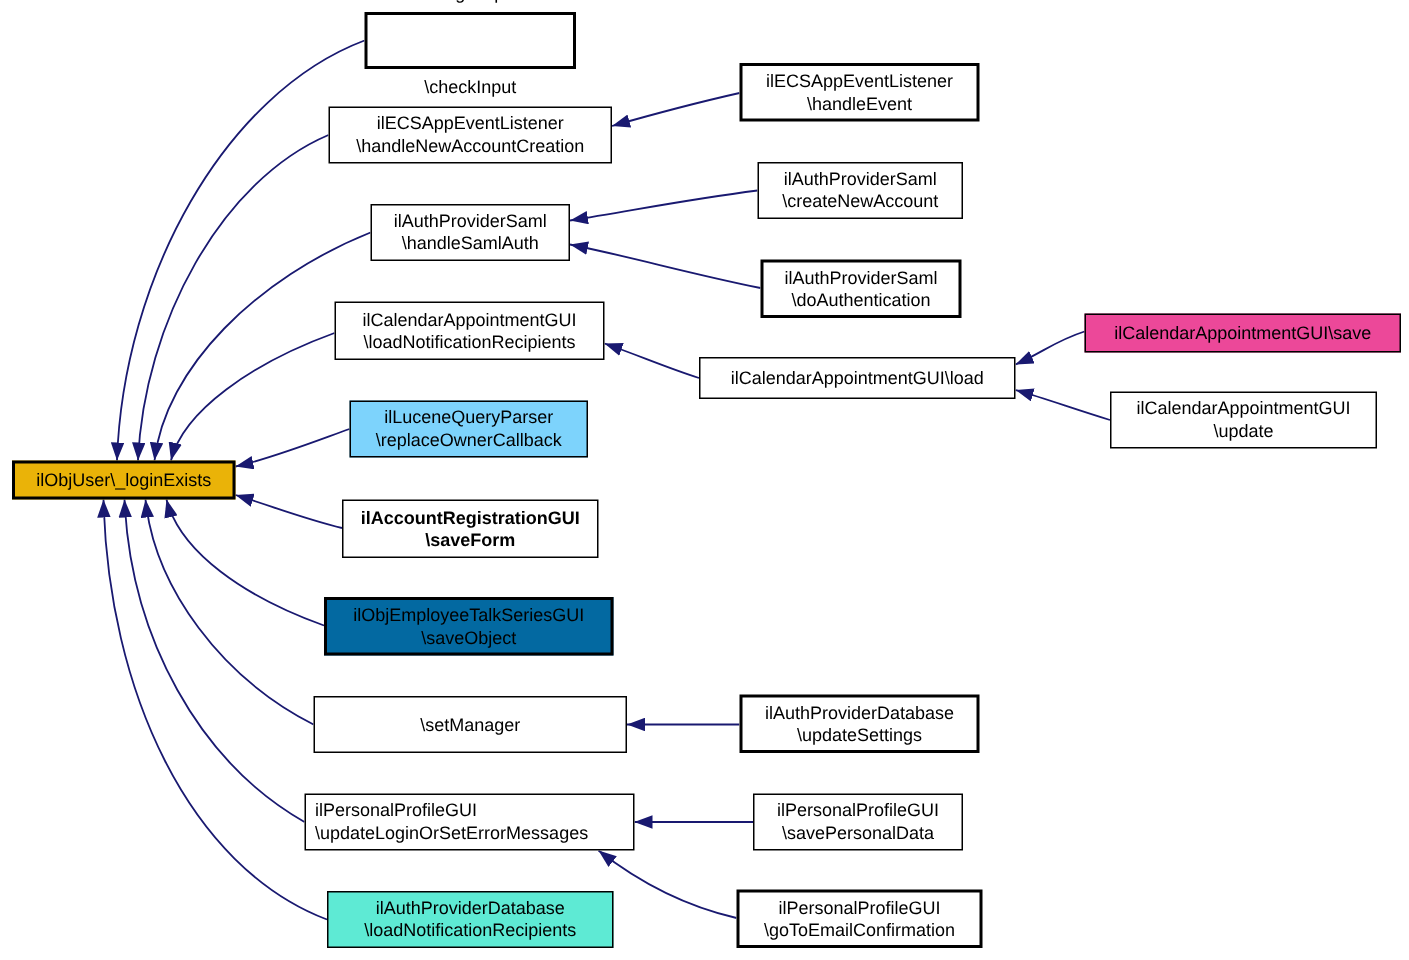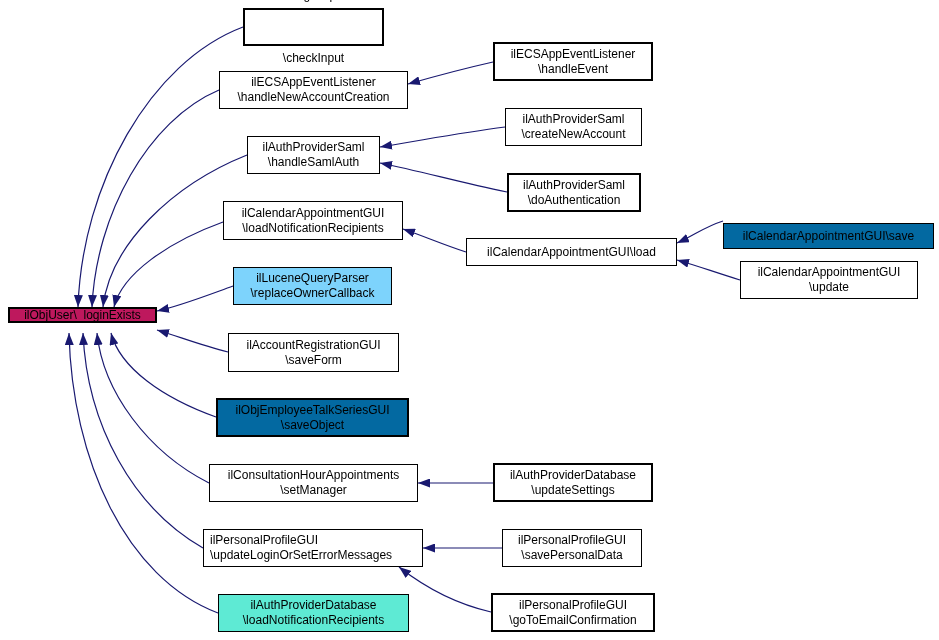--- a/index.html
+++ b/index.html
@@ -58,21 +58,21 @@
       <path d="M493,62 C462,69 436,76 408,84" fill="none" stroke="#191970" stroke-width="1.2" marker-end="url(#arrow)"></path>
       <path d="M505,127 C458,133 424,140 380,147" fill="none" stroke="#191970" stroke-width="1.2" marker-end="url(#arrow)"></path>
       <path d="M507,192 C458,182 424,172 380,163" fill="none" stroke="#191970" stroke-width="1.2" marker-end="url(#arrow)"></path>
       <path d="M466,252 C444,245 426,237 403,229" fill="none" stroke="#191970" stroke-width="1.2" marker-end="url(#arrow)"></path>
       <path d="M723,221 C704,227 695,235 677,243" fill="none" stroke="#191970" stroke-width="1.2" marker-end="url(#arrow)"></path>
       <path d="M740,280 C714,272 698,266 677,260" fill="none" stroke="#191970" stroke-width="1.2" marker-end="url(#arrow)"></path>
       <path d="M493,483 C468,483 444,483 418,483" fill="none" stroke="#191970" stroke-width="1.2" marker-end="url(#arrow)"></path>
       <path d="M502,548 C476,548 450,548 423,548" fill="none" stroke="#191970" stroke-width="1.2" marker-end="url(#arrow)"></path>
       <path d="M491,612 C452,603 422,585 399,567" fill="none" stroke="#191970" stroke-width="1.2" marker-end="url(#arrow)"></path>
     </svg>
-    <div class="node" style="left: 8px; top: 307px; width: 149px; height: 16px; border-width: 2px; border-color: rgb(0, 0, 0); background: #be185d;">
+    <div class="node" style="left: 8px; top: 307px; width: 149px; height: 26px; border-width: 2px; border-color: rgb(0, 0, 0); background: #eab308;">
       <div class="line">ilObjUser\_loginExists</div>
     </div>
     <div class="node" style="left: 243px; top: 8px; width: 141px; height: 38px; border-width: 2px; border-color: rgb(0, 0, 0); background: rgb(255, 255, 255); gap: 48px;">
       <div class="line">ilUserLoginInputGUI</div>
       <div class="line">\checkInput</div>
     </div>
     <div class="node" style="left: 219px; top: 71px; width: 189px; height: 38px; border-width: 1px; border-color: rgb(0, 0, 0); background: rgb(255, 255, 255);">
       <div class="line">ilECSAppEventListener</div>
       <div class="line">\handleNewAccountCreation</div>
     </div>
@@ -81,30 +81,29 @@
       <div class="line">\handleSamlAuth</div>
     </div>
     <div class="node" style="left: 223px; top: 201px; width: 180px; height: 39px; border-width: 1px; border-color: rgb(0, 0, 0); background: rgb(255, 255, 255);">
       <div class="line">ilCalendarAppointmentGUI</div>
       <div class="line">\loadNotificationRecipients</div>
     </div>
     <div class="node" style="left: 233px; top: 267px; width: 159px; height: 38px; border-width: 1px; border-color: rgb(0, 0, 0); background: #7dd3fc;">
       <div class="line">ilLuceneQueryParser</div>
       <div class="line">\replaceOwnerCallback</div>
     </div>
-    <div class="node" style="left: 228px; top: 333px; width: 171px; height: 39px; border-width: 1px; border-color: rgb(0, 0, 0); background: rgb(255, 255, 255);">
+    <div class="node" style="left: 228px; top: 333px; width: 171px; height: 39px; border-width: 1px; border-color: rgb(0, 0, 0); background: rgb(255, 255, 255); font-weight: bold;">
       <div class="line">ilAccountRegistrationGUI</div>
       <div class="line">\saveForm</div>
     </div>
     <div class="node" style="left: 216px; top: 398px; width: 193px; height: 39px; border-width: 2px; border-color: rgb(0, 0, 0); background: #0369a1;">
       <div class="line">ilObjEmployeeTalkSeriesGUI</div>
       <div class="line">\saveObject</div>
     </div>
     <div class="node" style="left: 209px; top: 464px; width: 209px; height: 38px; border-width: 1px; border-color: rgb(0, 0, 0); background: rgb(255, 255, 255);">
-      <div class="line">ilConsultationHourAppointments</div>
       <div class="line">\setManager</div>
     </div>
     <div class="node left" style="left: 203px; top: 529px; width: 220px; height: 38px; border-width: 1px; border-color: rgb(0, 0, 0); background: rgb(255, 255, 255);">
       <div class="line">ilPersonalProfileGUI</div>
       <div class="line">\updateLoginOrSetErrorMessages</div>
     </div>
     <div class="node" style="left: 218px; top: 594px; width: 191px; height: 38px; border-width: 1px; border-color: rgb(0, 0, 0); background: #5eead4;">
       <div class="line">ilAuthProviderDatabase</div>
       <div class="line">\loadNotificationRecipients</div>
     </div>
@@ -116,21 +115,21 @@
       <div class="line">ilAuthProviderSaml</div>
       <div class="line">\createNewAccount</div>
     </div>
     <div class="node" style="left: 507px; top: 173px; width: 134px; height: 39px; border-width: 2px; border-color: rgb(0, 0, 0); background: rgb(255, 255, 255);">
       <div class="line">ilAuthProviderSaml</div>
       <div class="line">\doAuthentication</div>
     </div>
     <div class="node" style="left: 466px; top: 238px; width: 211px; height: 28px; border-width: 1px; border-color: rgb(0, 0, 0); background: rgb(255, 255, 255);">
       <div class="line">ilCalendarAppointmentGUI\load</div>
     </div>
-    <div class="node" style="left: 723px; top: 223px; width: 211px; height: 26px; border-width: 1px; border-color: rgb(0, 0, 0); background: #0369a1;">
+    <div class="node" style="left: 723px; top: 209px; width: 211px; height: 26px; border-width: 1px; border-color: rgb(0, 0, 0); background: #ec4899;">
       <div class="line">ilCalendarAppointmentGUI\save</div>
     </div>
     <div class="node" style="left: 740px; top: 261px; width: 178px; height: 38px; border-width: 1px; border-color: rgb(0, 0, 0); background: rgb(255, 255, 255);">
       <div class="line">ilCalendarAppointmentGUI</div>
       <div class="line">\update</div>
     </div>
     <div class="node" style="left: 493px; top: 463px; width: 160px; height: 39px; border-width: 2px; border-color: rgb(0, 0, 0); background: rgb(255, 255, 255);">
       <div class="line">ilAuthProviderDatabase</div>
       <div class="line">\updateSettings</div>
     </div>

